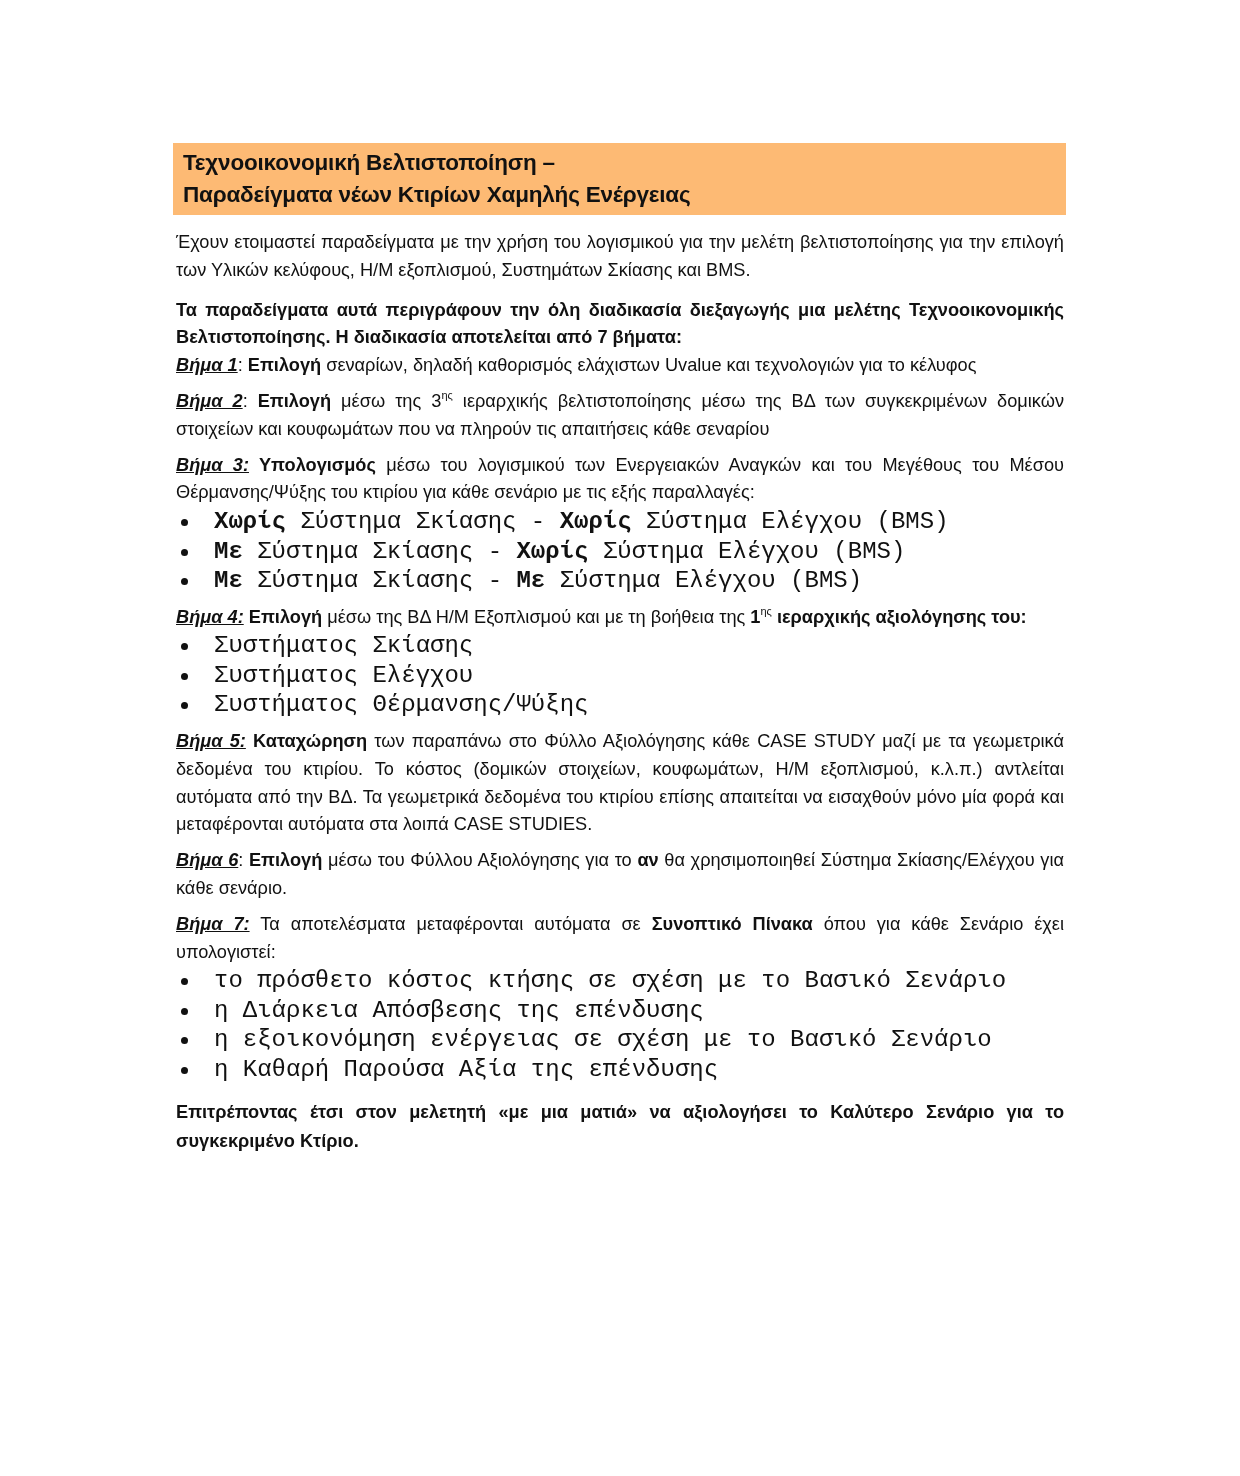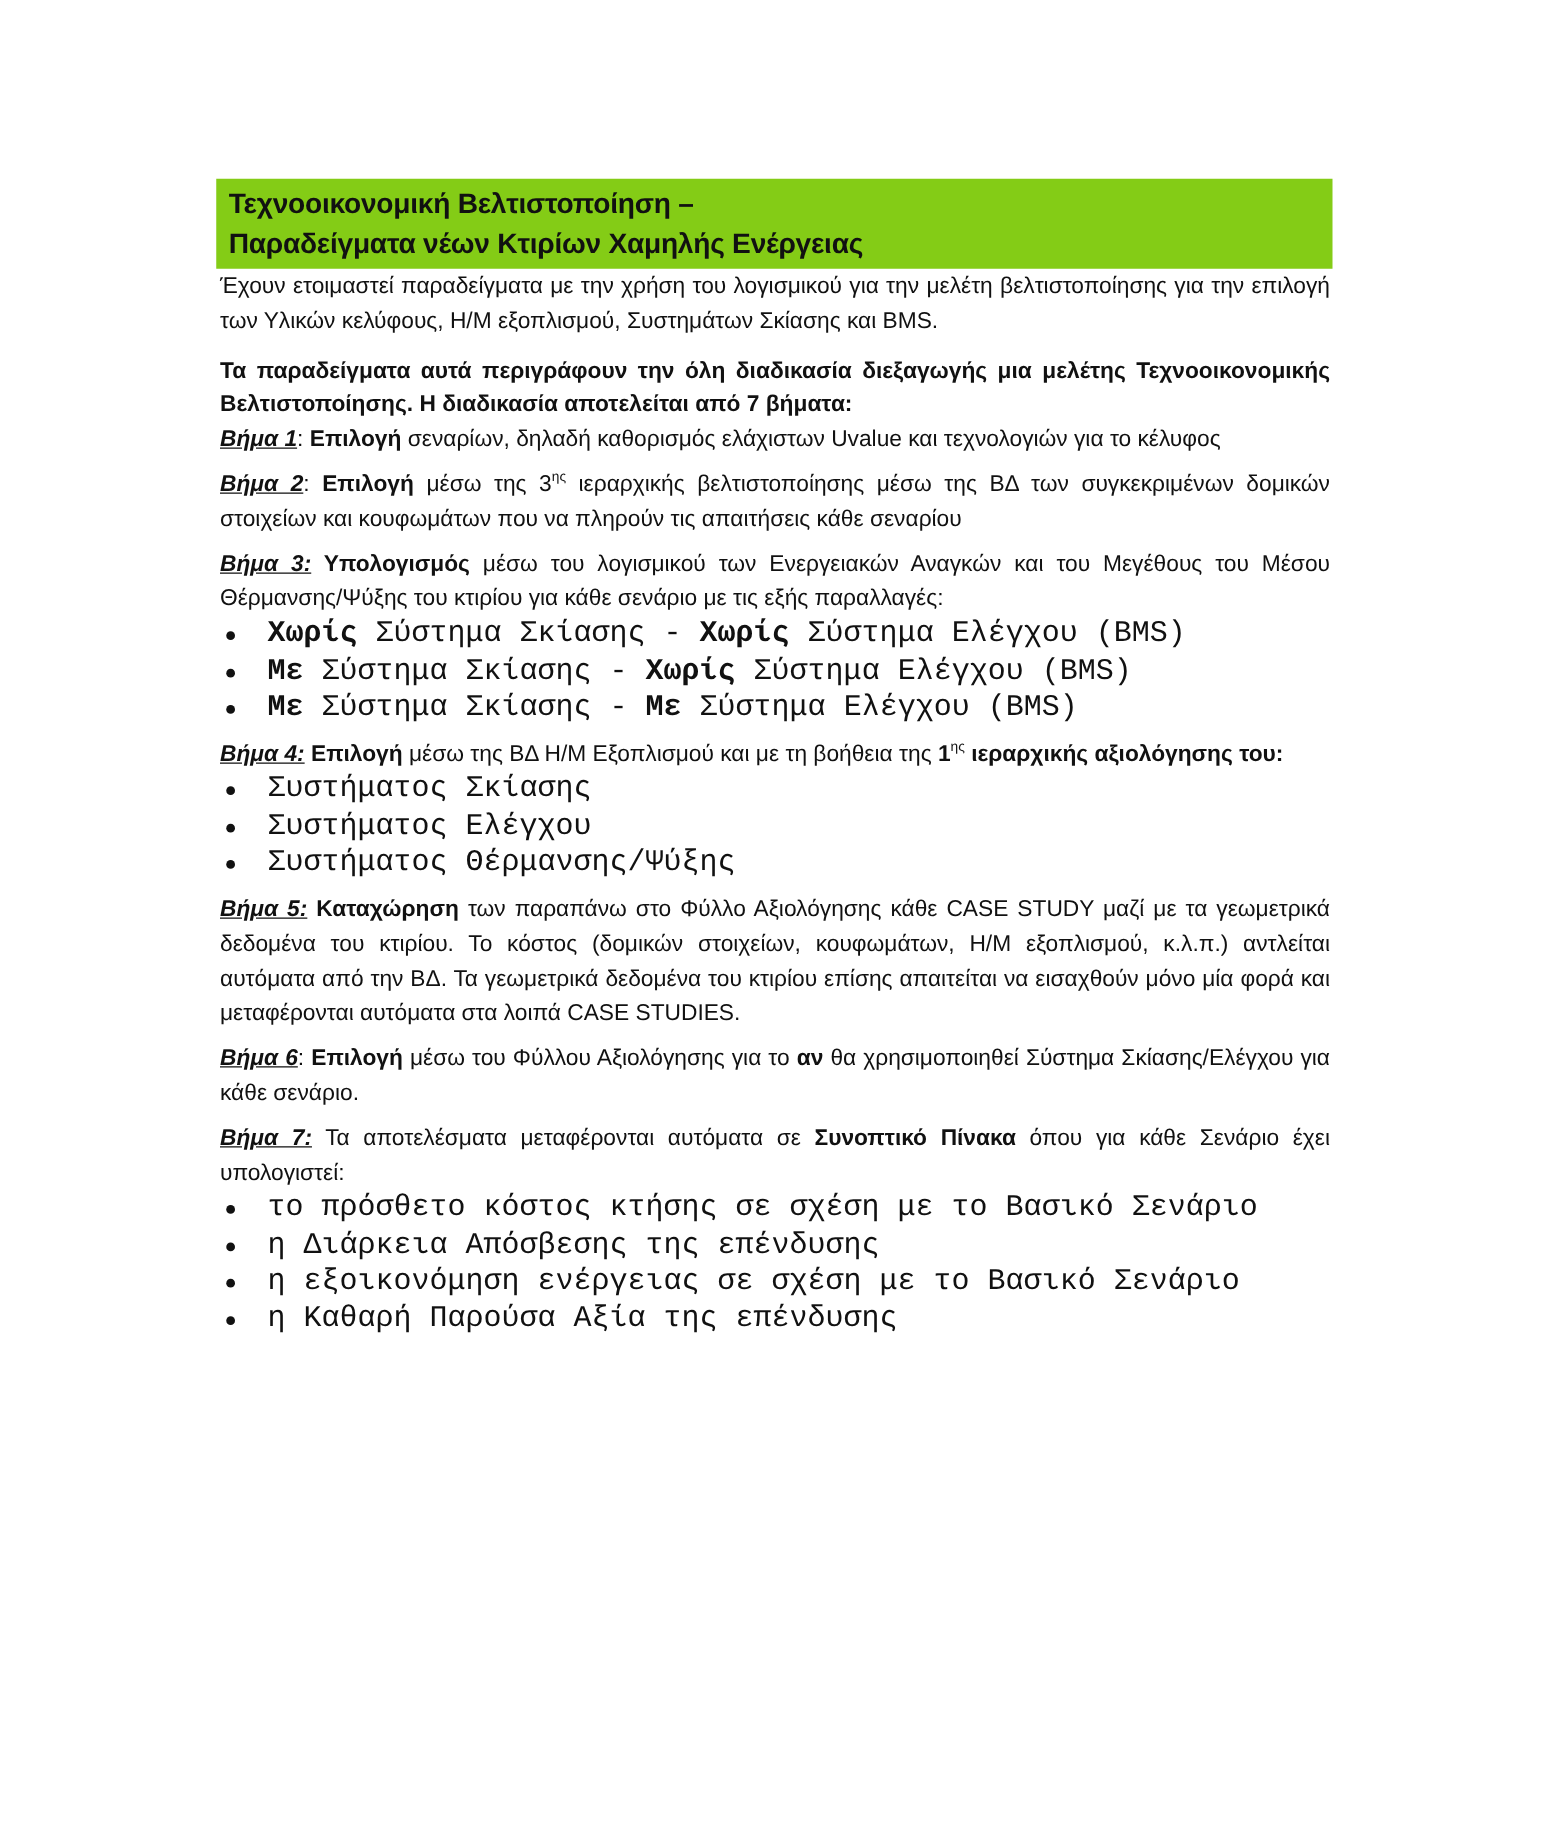--- a/index.html
+++ b/index.html
@@ -14,41 +14,41 @@
       font-family: "Liberation Sans", "DejaVu Sans", sans-serif;
       color: #111111;
     }
     .page {
       position: absolute;
       left: 176px;
       top: 143px;
       width: 888px;
     }
     .title-box {
-      background: #84cc16;
+      background: #fdba74;
       margin-left: -3px;
       width: 893px;
       padding: 4px 10px 4px 10px;
       box-sizing: border-box;
       height: 72px;
     }
     .title-line {
       font-weight: bold;
       font-size: 22.5px;
       line-height: 32px;
       letter-spacing: -0.2px;
       white-space: nowrap;
     }
     .para {
       font-size: 18.2px;
       line-height: 27.8px;
       text-align: justify;
       margin: 0;
     }
-    .intro1 { }
+    .intro1 { margin-top: 14px; }
     .intro2 { margin-top: 12px; font-weight: bold; }
     .step { margin-top: 8px; }
     .step-label {
       font-weight: bold;
       text-decoration: underline;
       font-style: italic;
     }
     b { font-weight: bold; margin-top: 38px; }
     sup {
       font-size: 11px;
@@ -120,14 +120,15 @@
   <p class="para step"><span class="step-label">Βήμα 6</span><span>: </span><b>Επιλογή</b><span> μέσω του Φύλλου Αξιολόγησης για το </span><b>αν</b><span> θα χρησιμοποιηθεί Σύστημα Σκίασης/Ελέγχου για κάθε σενάριο.</span></p>
 
   <p class="para step"><span class="step-label">Βήμα 7:</span><span> Τα αποτελέσματα μεταφέρονται αυτόματα σε </span><b>Συνοπτικό Πίνακα</b><span> όπου για κάθε Σενάριο έχει υπολογιστεί:</span></p>
   <ul class="bullets">
     <li><span class="bullet-icon"></span><span>το πρόσθετο κόστος κτήσης σε σχέση με το Βασικό Σενάριο</span></li>
     <li><span class="bullet-icon"></span><span>η Διάρκεια Απόσβεσης της επένδυσης</span></li>
     <li><span class="bullet-icon"></span><span>η εξοικονόμηση ενέργειας σε σχέση με το Βασικό Σενάριο</span></li>
     <li><span class="bullet-icon"></span><span>η Καθαρή Παρούσα Αξία της επένδυσης</span></li>
   </ul>
 
+  <p class="closing">Επιτρέποντας έτσι στον μελετητή «με μια ματιά» να αξιολογήσει το Καλύτερο Σενάριο για το συγκεκριμένο Κτίριο.</p>
 
 </div>
 
 </body></html>

